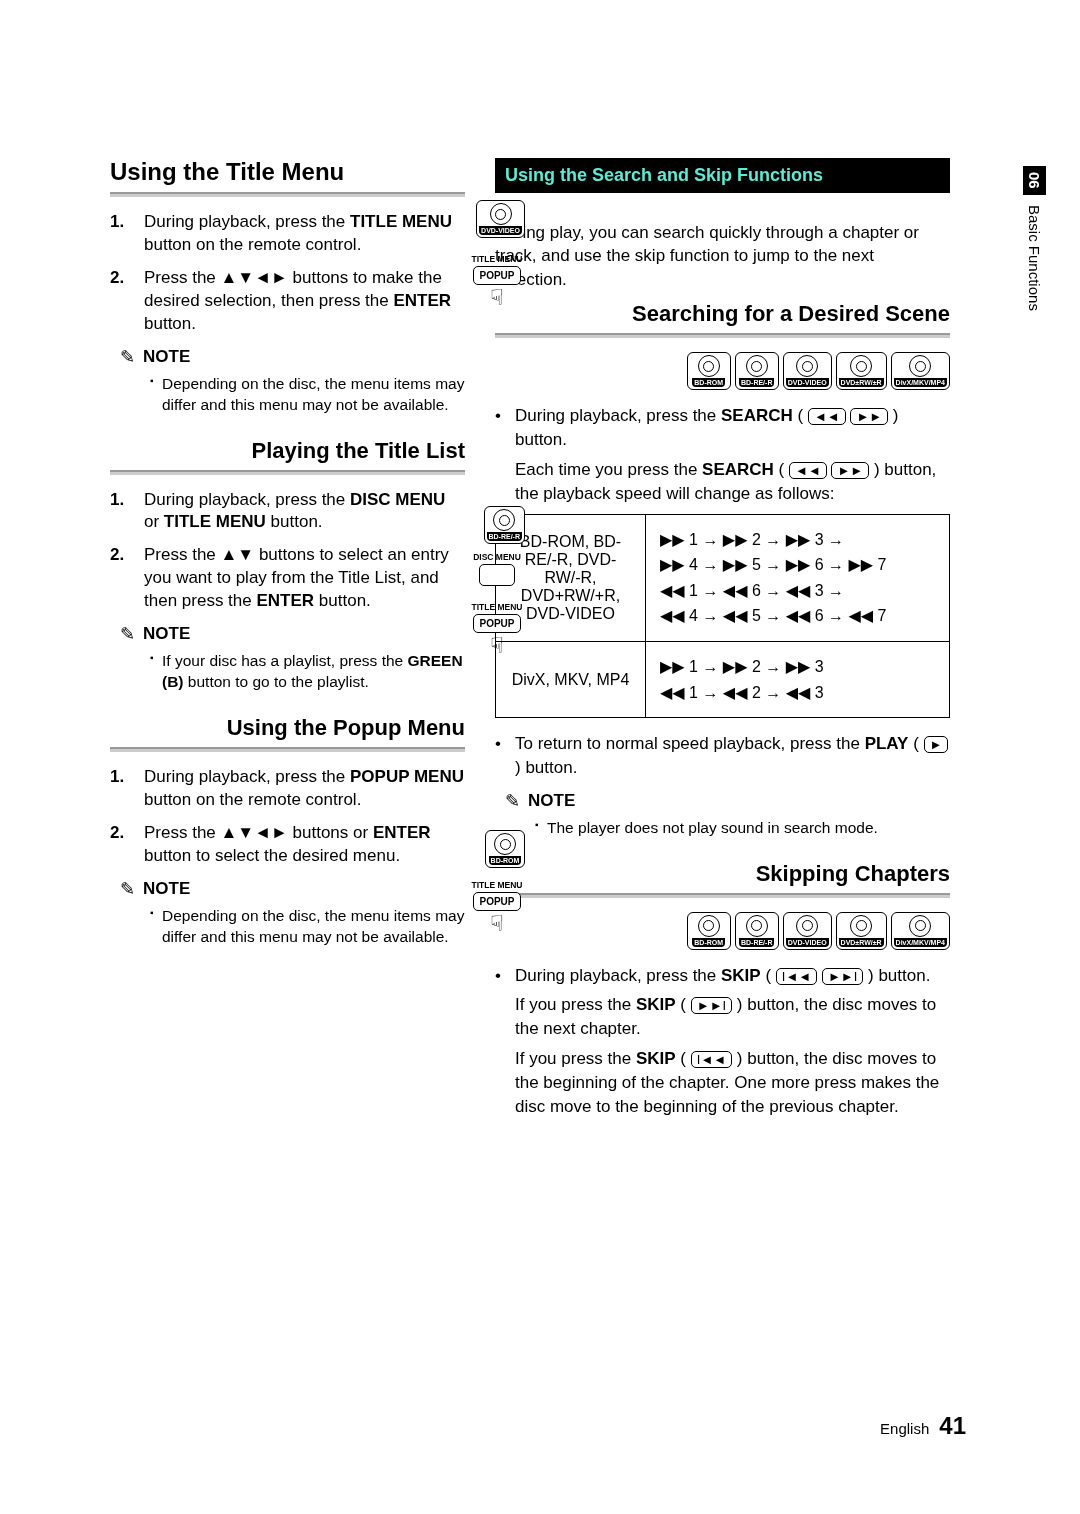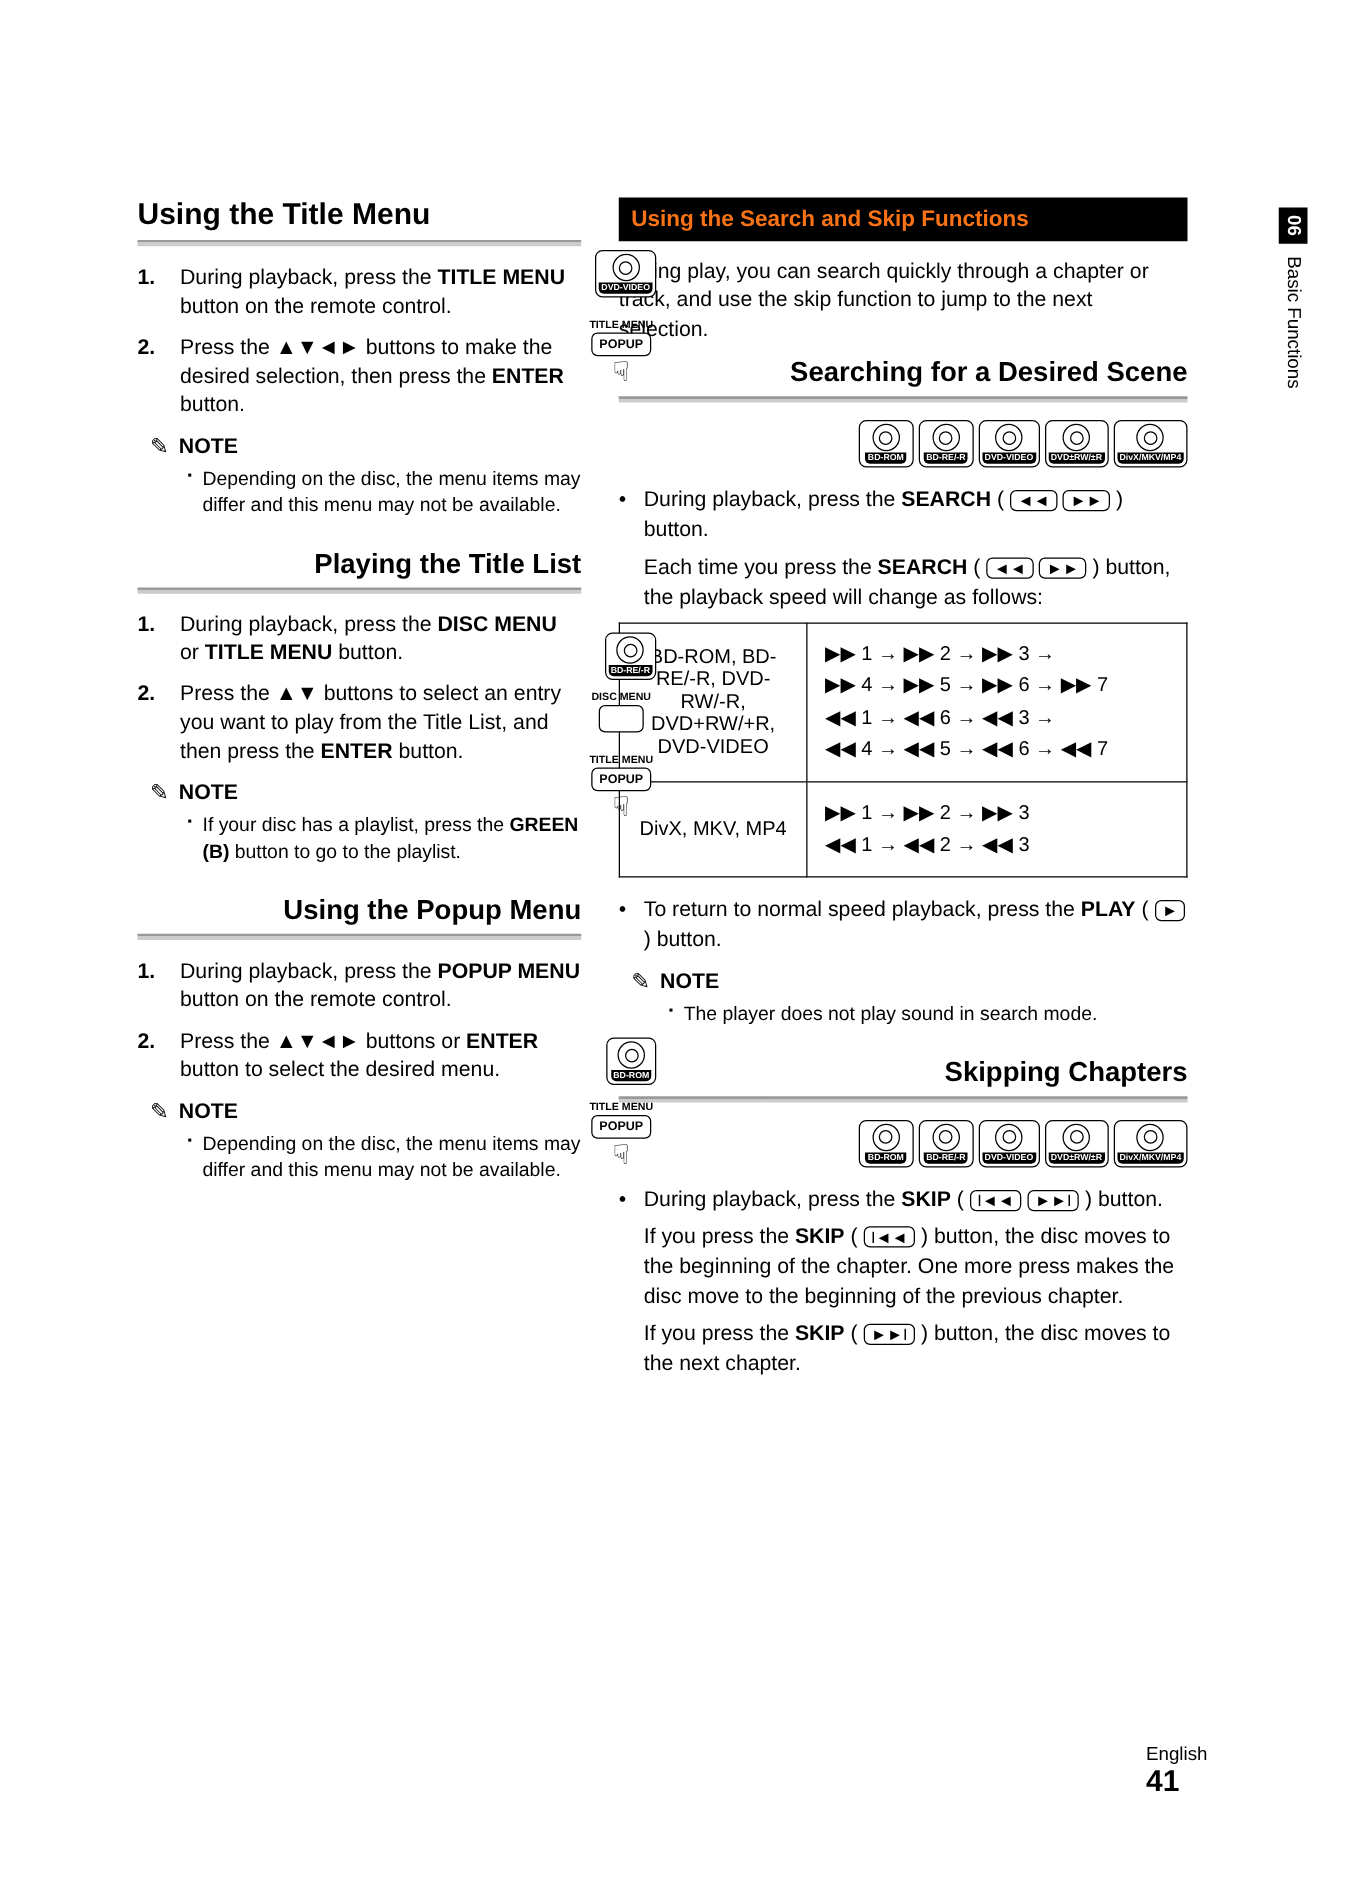--- a/index.html
+++ b/index.html
@@ -57,22 +57,22 @@
   .disc-tag { border:1.5px solid #000; border-radius:6px; padding:2px 2px; display:flex; flex-direction:column; align-items:center; background:#fff; min-width:40px;}
   .disc-tag .circ { width:22px; height:22px; border:1.5px solid #000; border-radius:50%; display:flex; align-items:center; justify-content:center;}
   .disc-tag .circ::after{content:"";width:9px;height:9px;border:1.5px solid #000;border-radius:50%;}
   .disc-tag .cap { font-size:7px; font-weight:bold; background:#000; color:#fff; padding:1px 2px; border-radius:0 0 4px 4px; margin-top:1px; line-height:1;}
   .tiny-label { font-size:8.5px; font-weight:bold; text-align:center;}
   .btn-popup { border:1.5px solid #000; border-radius:5px; font-size:10px; font-weight:bold; padding:3px 5px; background:#fff;}
   .btn-plain { border:1.5px solid #000; border-radius:5px; width:36px; height:22px; background:#fff;}
   .hand { font-size:22px; line-height:1;}
 
   .black-bar {
-    background:#000; color:#f97316; font-weight:bold; font-size:18px;
-    padding:7px 10px; margin-bottom:12px;
+    background:#000; color:#5eead4; font-weight:bold; font-size:18px;
+    padding:7px 10px; margin-bottom:28px;
   }
   .body-text { font-size:17px; line-height:1.38; margin-bottom:10px;}
   .bullet-line { font-size:17px; line-height:1.4; display:flex; gap:8px; margin-bottom:6px;}
   .bullet-line .b { min-width:12px;}
   .indent { margin-left:20px; font-size:17px; line-height:1.4; margin-bottom:6px;}
 
   .format-row { display:flex; gap:4px; justify-content:flex-end; margin:10px 0 14px 0;}
   .format-row .disc-tag { min-width:44px;}
 
   table.speeds { border-collapse:collapse; width:100%; margin:8px 0 14px 0;}
@@ -82,21 +82,21 @@
 
   .mini-btn { display:inline-block; border:1.5px solid #000; border-radius:5px; padding:1px 5px; font-size:13px; vertical-align:middle; line-height:1;}
 
   .side-tab {
     position:absolute; right:34px; top:166px;
     writing-mode:vertical-rl; font-size:15px;
     display:flex; align-items:center; gap:10px;
   }
   .side-tab .chip { background:#000; color:#fff; padding:6px 3px; font-weight:bold;}
 
-  .footer { position:absolute; right:114px; bottom:74px; display:flex; align-items:baseline; flex-direction:column;}
+  .footer { position:absolute; right:114px; bottom:74px; display:flex; align-items:baseline; gap:10px;}
   .footer .lang { font-size:15px;}
   .footer .pg { font-size:24px; font-weight:bold;}
 
   b { font-weight:bold;}
 </style>
 </head>
 <body>
 
 <div class="side-tab">
   <span class="chip">06</span>
@@ -322,27 +322,27 @@
 
   <div class="bullet-line">
           <span class="b">•</span>
     <span><span>During playback, press the <b>SKIP</b> (</span>
     <span class="mini-btn">I◄◄</span>
     <span class="mini-btn">►►I</span>
     <span>) button.</span></span>
   </div>
   <div class="indent">
     <span>If you press the <b>SKIP</b> (</span>
+    <span class="mini-btn">►►I</span>
+    <span>) button, the disc moves to the next chapter.</span>
+  </div>
+  <div class="indent">
+    <span>If you press the <b>SKIP</b> (</span>
     <span class="mini-btn">I◄◄</span>
     <span>) button, the disc moves to the beginning of the chapter. One more press makes the disc move to the beginning of the previous chapter.</span>
-  </div>
-  <div class="indent">
-    <span>If you press the <b>SKIP</b> (</span>
-    <span class="mini-btn">►►I</span>
-    <span>) button, the disc moves to the next chapter.</span>
   </div>
 
 </div>
 
 </div>
 </div>
 
 <div class="footer">
   <span class="lang">English</span>
   <span class="pg">41</span>

